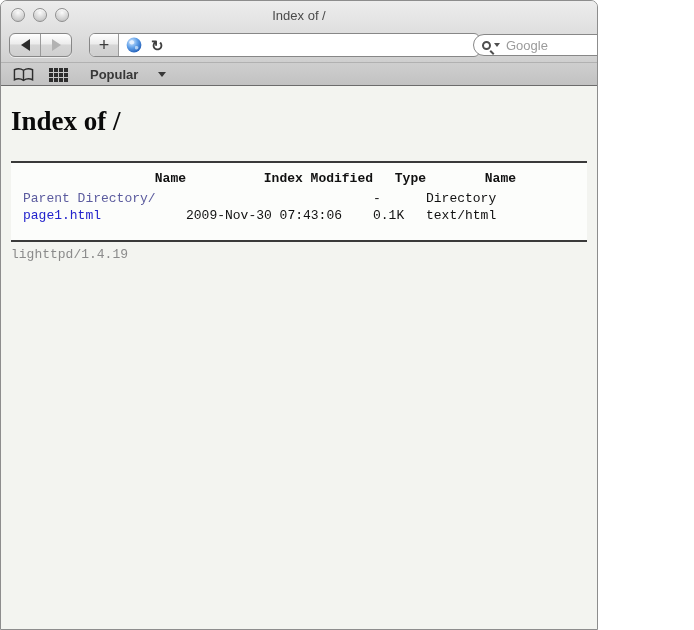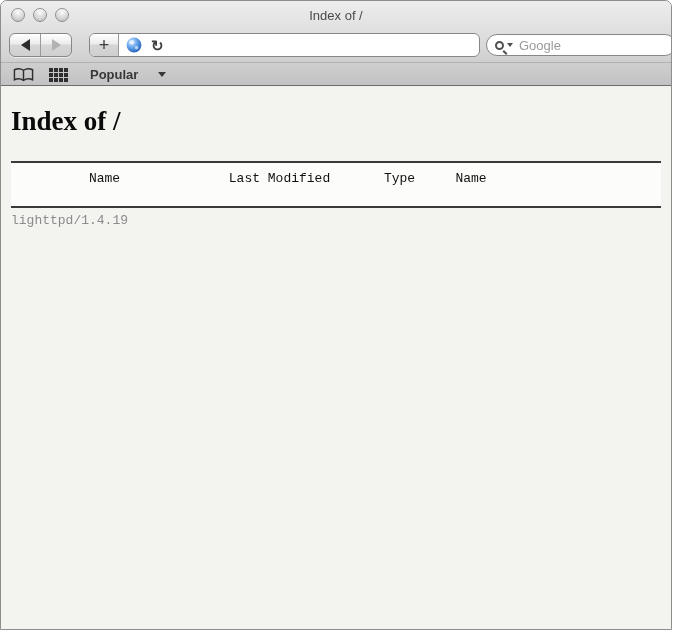--- a/index.html
+++ b/index.html
@@ -1,20 +1,20 @@
 <!DOCTYPE html>
 <html><head>
 <meta charset="utf-8">
 <style>
   * { margin:0; padding:0; box-sizing:border-box; }
   html,body { width:694px; height:630px; background:#ffffff; }
   body { font-family:"Liberation Sans", sans-serif; }
 
   .window {
-    position:relative; width:672px; height:630px;
+    position:relative; width:598px; height:630px;
     border:1px solid #8d8d8d; border-radius:7px 7px 0 0;
     overflow:hidden; background:#f3f4f0;
   }
 
   
   .chrome {
     position:relative; height:85px;
     background:linear-gradient(180deg,#ededed 0%,#dedede 40%,#cecece 75%,#c2c2c2 100%);
     border-bottom:1px solid #6c6c6c;
   }
@@ -62,21 +62,21 @@
   .urlinput {
     flex:1; border:none; outline:none; background:transparent;
     font-family:"Liberation Sans", sans-serif; font-size:13px; font-weight:bold; color:#1c1c1c;
   }
   .reload {
     flex:0 0 auto; margin:0 9px 0 4px; font-size:15px; font-weight:bold;
     color:#3f3f3f; cursor:pointer; line-height:1;
   }
 
   .searchpill {
-    position:absolute; left:485px; top:5px; width:190px; height:22px;
+    position:absolute; left:472px; top:5px; width:190px; height:22px;
     display:flex; align-items:center;
     border:1px solid #878787; border-radius:11px; background:#ffffff;
   }
   .magwrap { display:flex; align-items:center; margin-left:8px; cursor:pointer; }
   .mag { position:relative; width:9px; height:9px; border:2px solid #4f4f4f; border-radius:50%; }
   .mag::after {
     content:""; position:absolute; width:2px; height:5px; background:#4f4f4f;
     left:7px; top:7px; transform:rotate(-45deg);
   }
   .magdrop { width:0; height:0; margin-left:3px; border-top:4px solid #4f4f4f; border-left:3px solid transparent; border-right:3px solid transparent; }
@@ -112,21 +112,21 @@
   .listbox {
     margin:24px 10px 0 10px;
     background:#fcfdfb;
     border-top:2px solid #3a3a3a; border-bottom:2px solid #3a3a3a;
     padding:7px 0 16px 0;
   }
   table.dirlist {
     border-collapse:collapse; margin-left:12px;
     font-family:"Liberation Mono", monospace; font-size:13px; color:#111111;
   }
-  table.dirlist th { text-align:center; font-weight:normal; padding:0 0 3px 0; line-height:17px; }
+  table.dirlist th { text-align:right; font-weight:bold; padding:0 0 3px 0; line-height:17px; }
   table.dirlist td { padding:0; line-height:17px; }
   .c-name { width:163px; }
   .c-mod  { width:187px; }
   .c-size { width:53px; }
   .c-type { width:90px; }
   a.dirlink { text-decoration:none; cursor:pointer; }
   a.visited { color:#5b5b9e; }
   a.link    { color:#2222cc; }
   td.dashcell { padding-left:11px; }
   .pagefooter {
@@ -217,26 +217,38 @@
 
   <div class="content">
 
     <h1 class="pageheading">Index of /</h1>
 
     <div class="listbox">
       <table class="dirlist">
         <thead>
           <tr>
             <th class="c-name">Name</th>
-            <th class="c-mod">Last Modified</th>
+            <th class="c-mod">Index Modified</th>
             <th class="c-size">Type</th>
             <th class="c-type">Name</th>
           </tr>
         </thead>
         <tbody>
+          <tr>
+            <td class="c-name"><a class="dirlink visited">Parent Directory/</a></td>
+            <td class="c-mod"></td>
+            <td class="c-size dashcell">-</td>
+            <td class="c-type">Directory</td>
+          </tr>
+          <tr>
+            <td class="c-name"><a class="dirlink link">page1.html</a></td>
+            <td class="c-mod">2009-Nov-30 07:43:06</td>
+            <td class="c-size">0.1K</td>
+            <td class="c-type">text/html</td>
+          </tr>
         </tbody>
       </table>
     </div>
 
     <div class="pagefooter">lighttpd/1.4.19</div>
 
   </div>
 
 </div>
 

